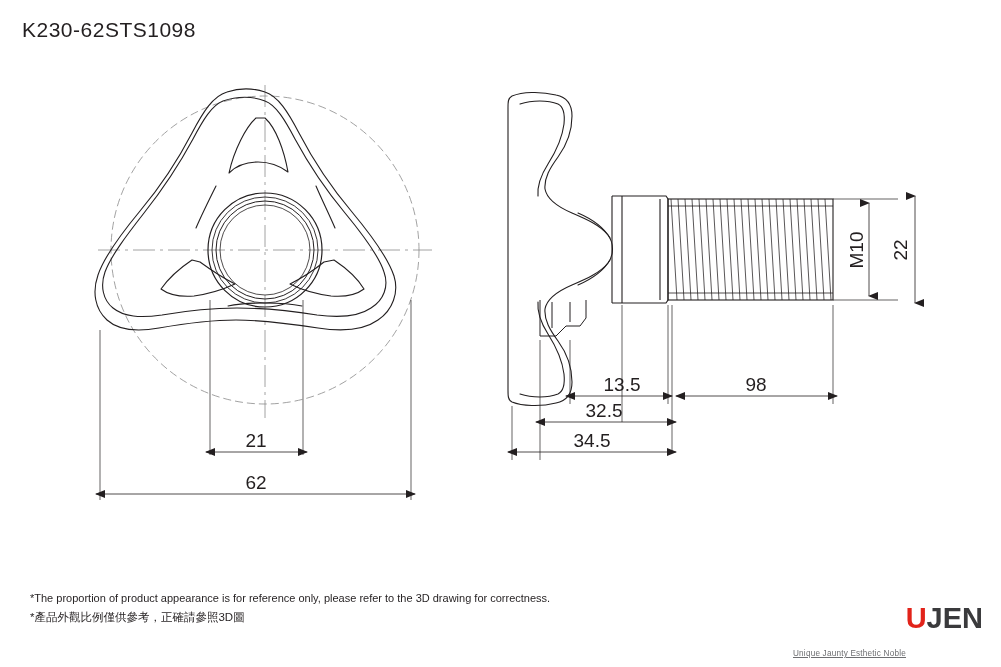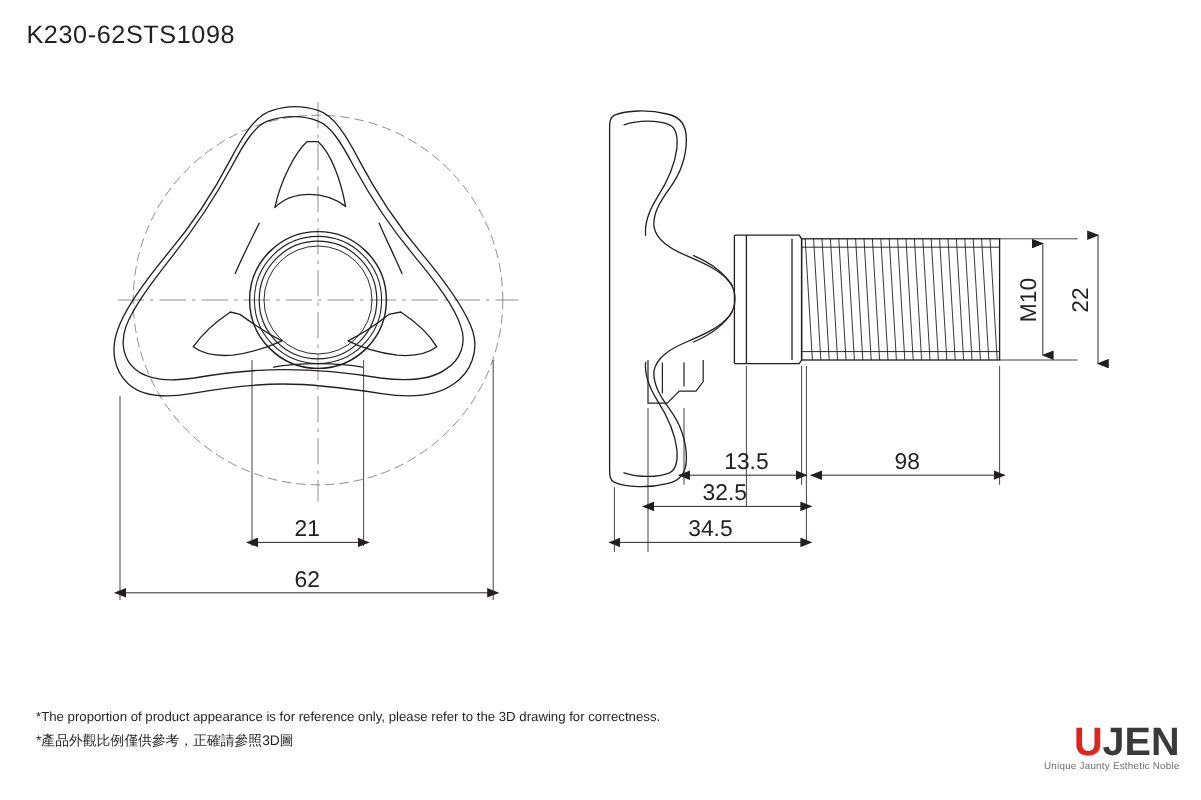--- a/index.html
+++ b/index.html
@@ -46,36 +46,37 @@
   #footnote-en { top: 592px; font-size: 11px; }
 
   #brand {
     position: absolute;
     right: 18px;
     top: 604px;
     width: 190px;
     height: 46px;
   }
   #brand-wordmark {
-    font-size: 33px;
+    font-size: 29px;
     font-weight: bold;
     letter-spacing: 0px;
     line-height: 28px;
     text-align: right;
     white-space: nowrap;
   }
   #brand-wordmark .u { color: #e2231a; }
   #brand-wordmark .jen { color: #3a3a3c; }
   #brand-tagline {
-    margin-top: 2px;
+    margin-top: 17px;
     font-size: 8.2px;
     color: #6d6e71;
-    text-align: right;
+    text-align: left;
     letter-spacing: 0.2px;
     white-space: nowrap;
+    text-decoration: underline;
   }
   .dim-text {
     font-size: 19px;
     fill: #231f20;
     font-family: "Liberation Sans", sans-serif;
   }
 </style>
 </head>
 <body>
 

